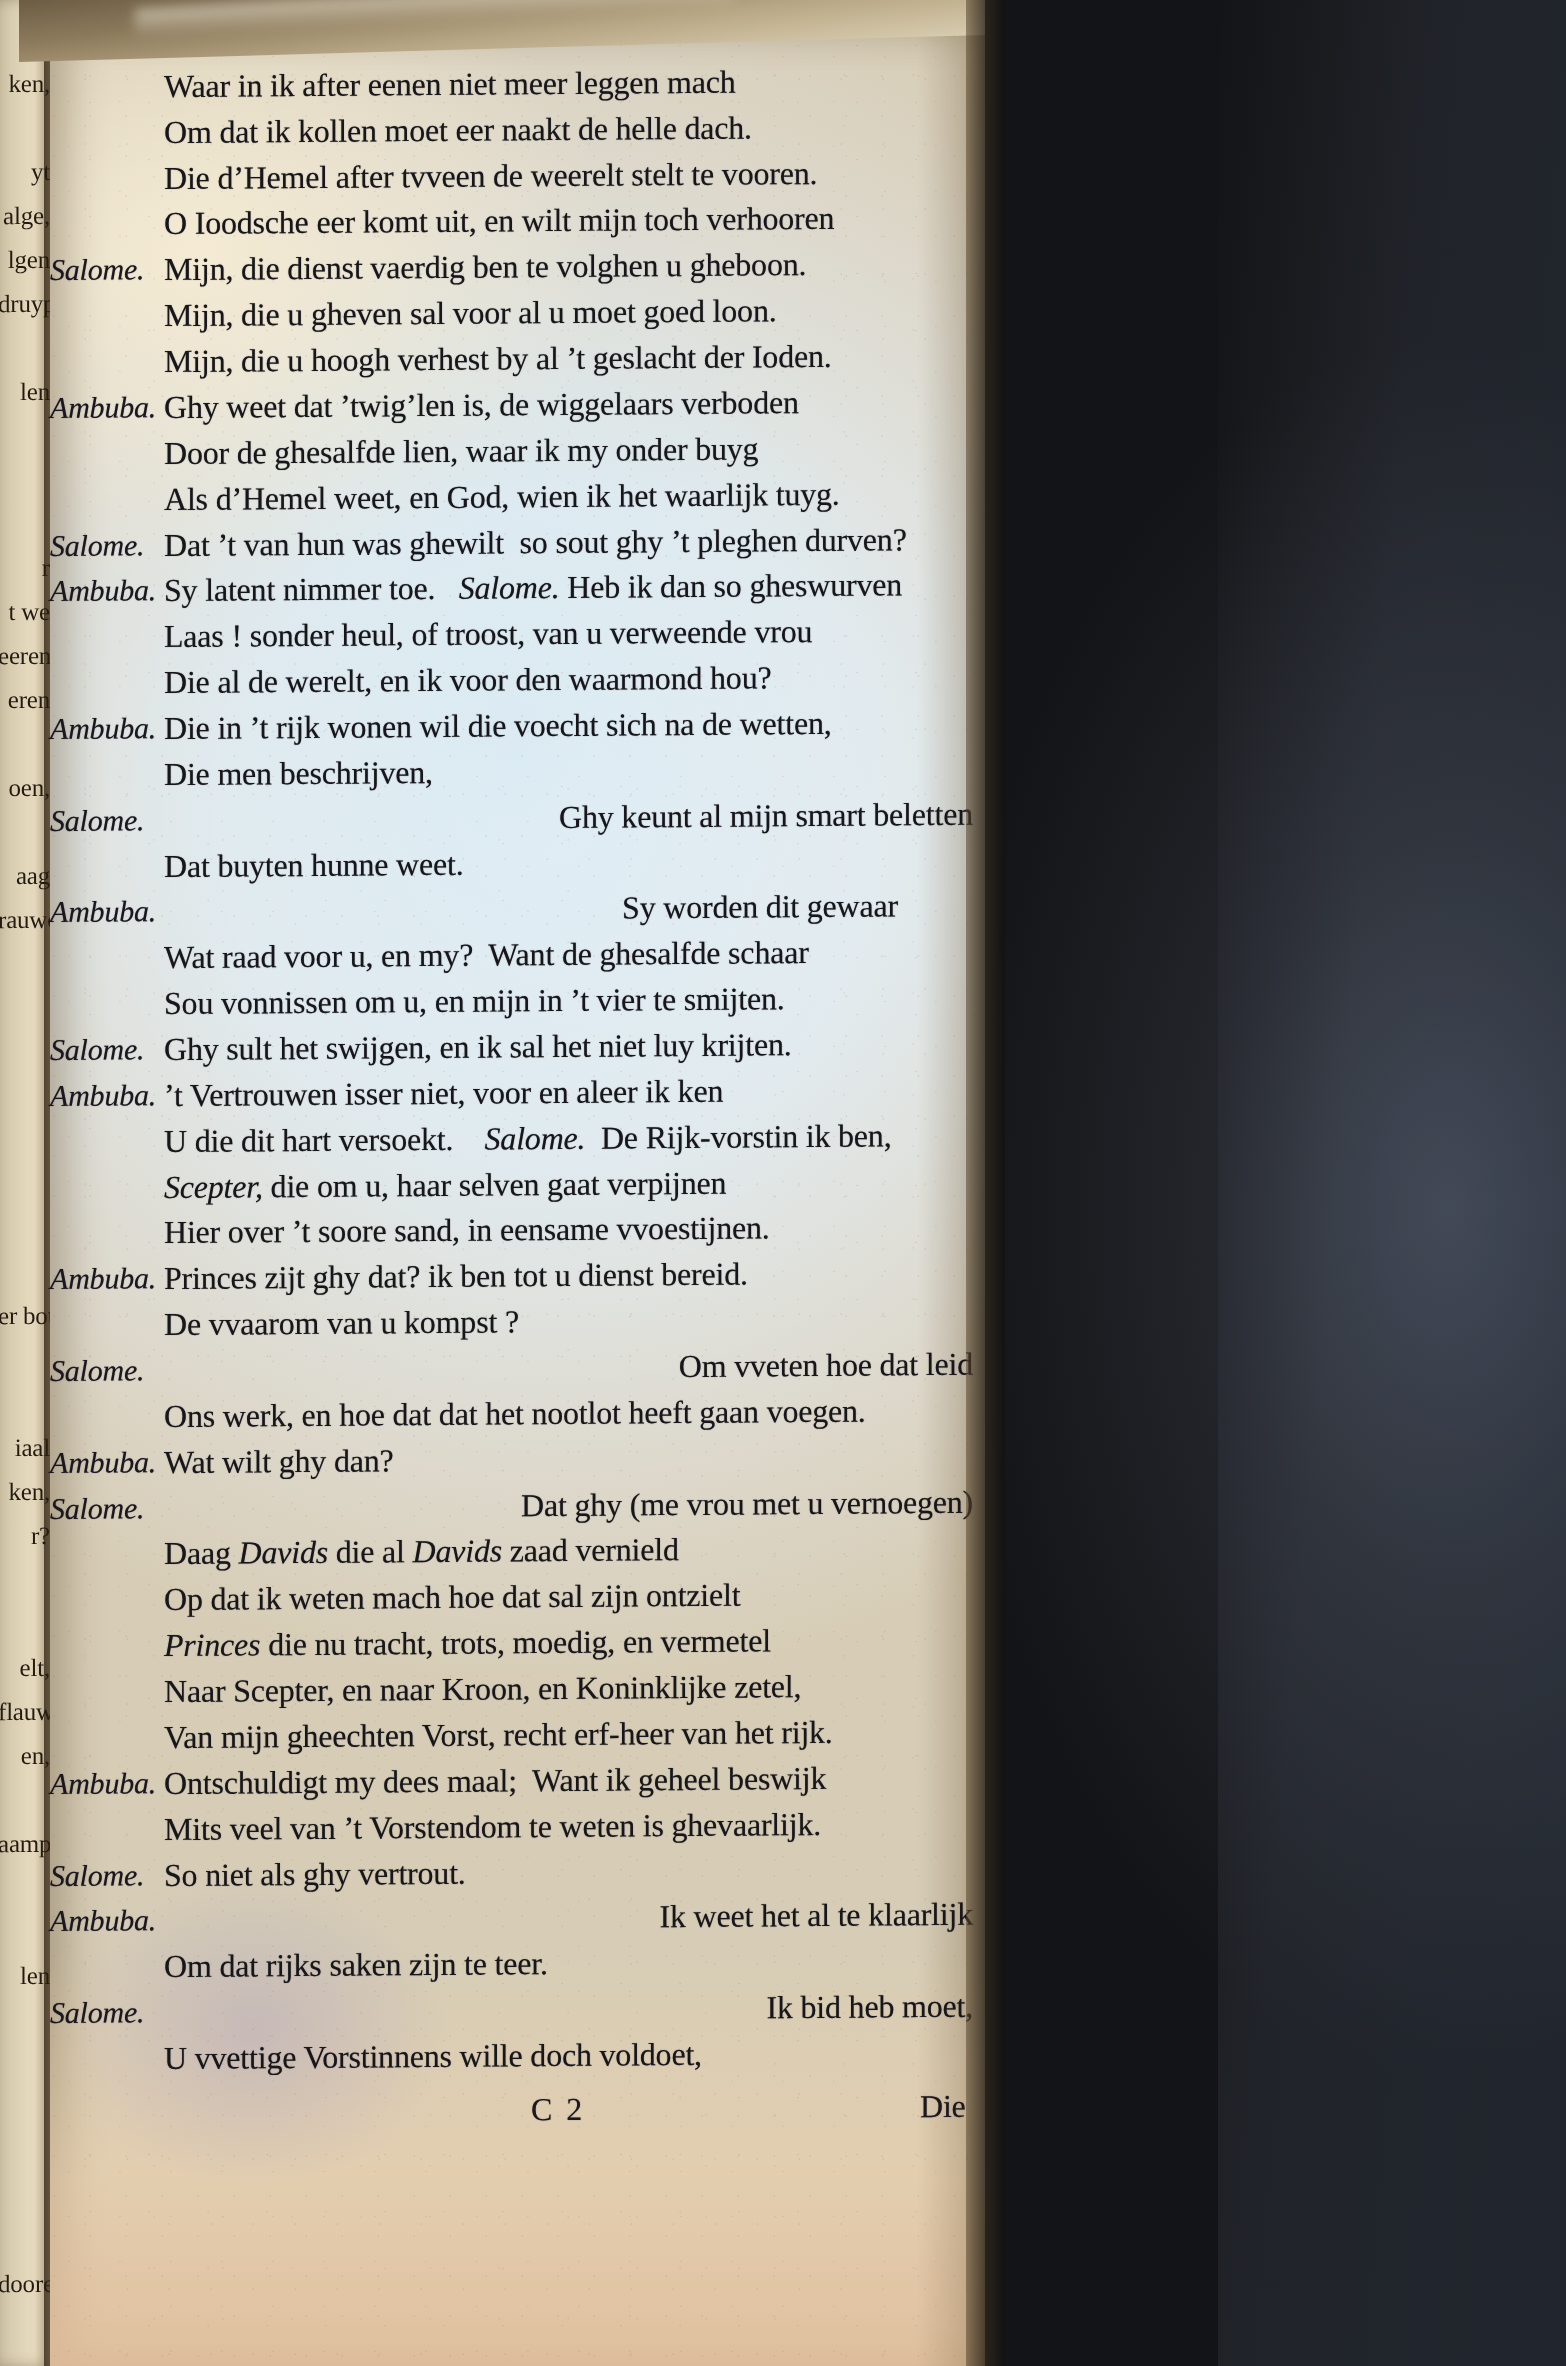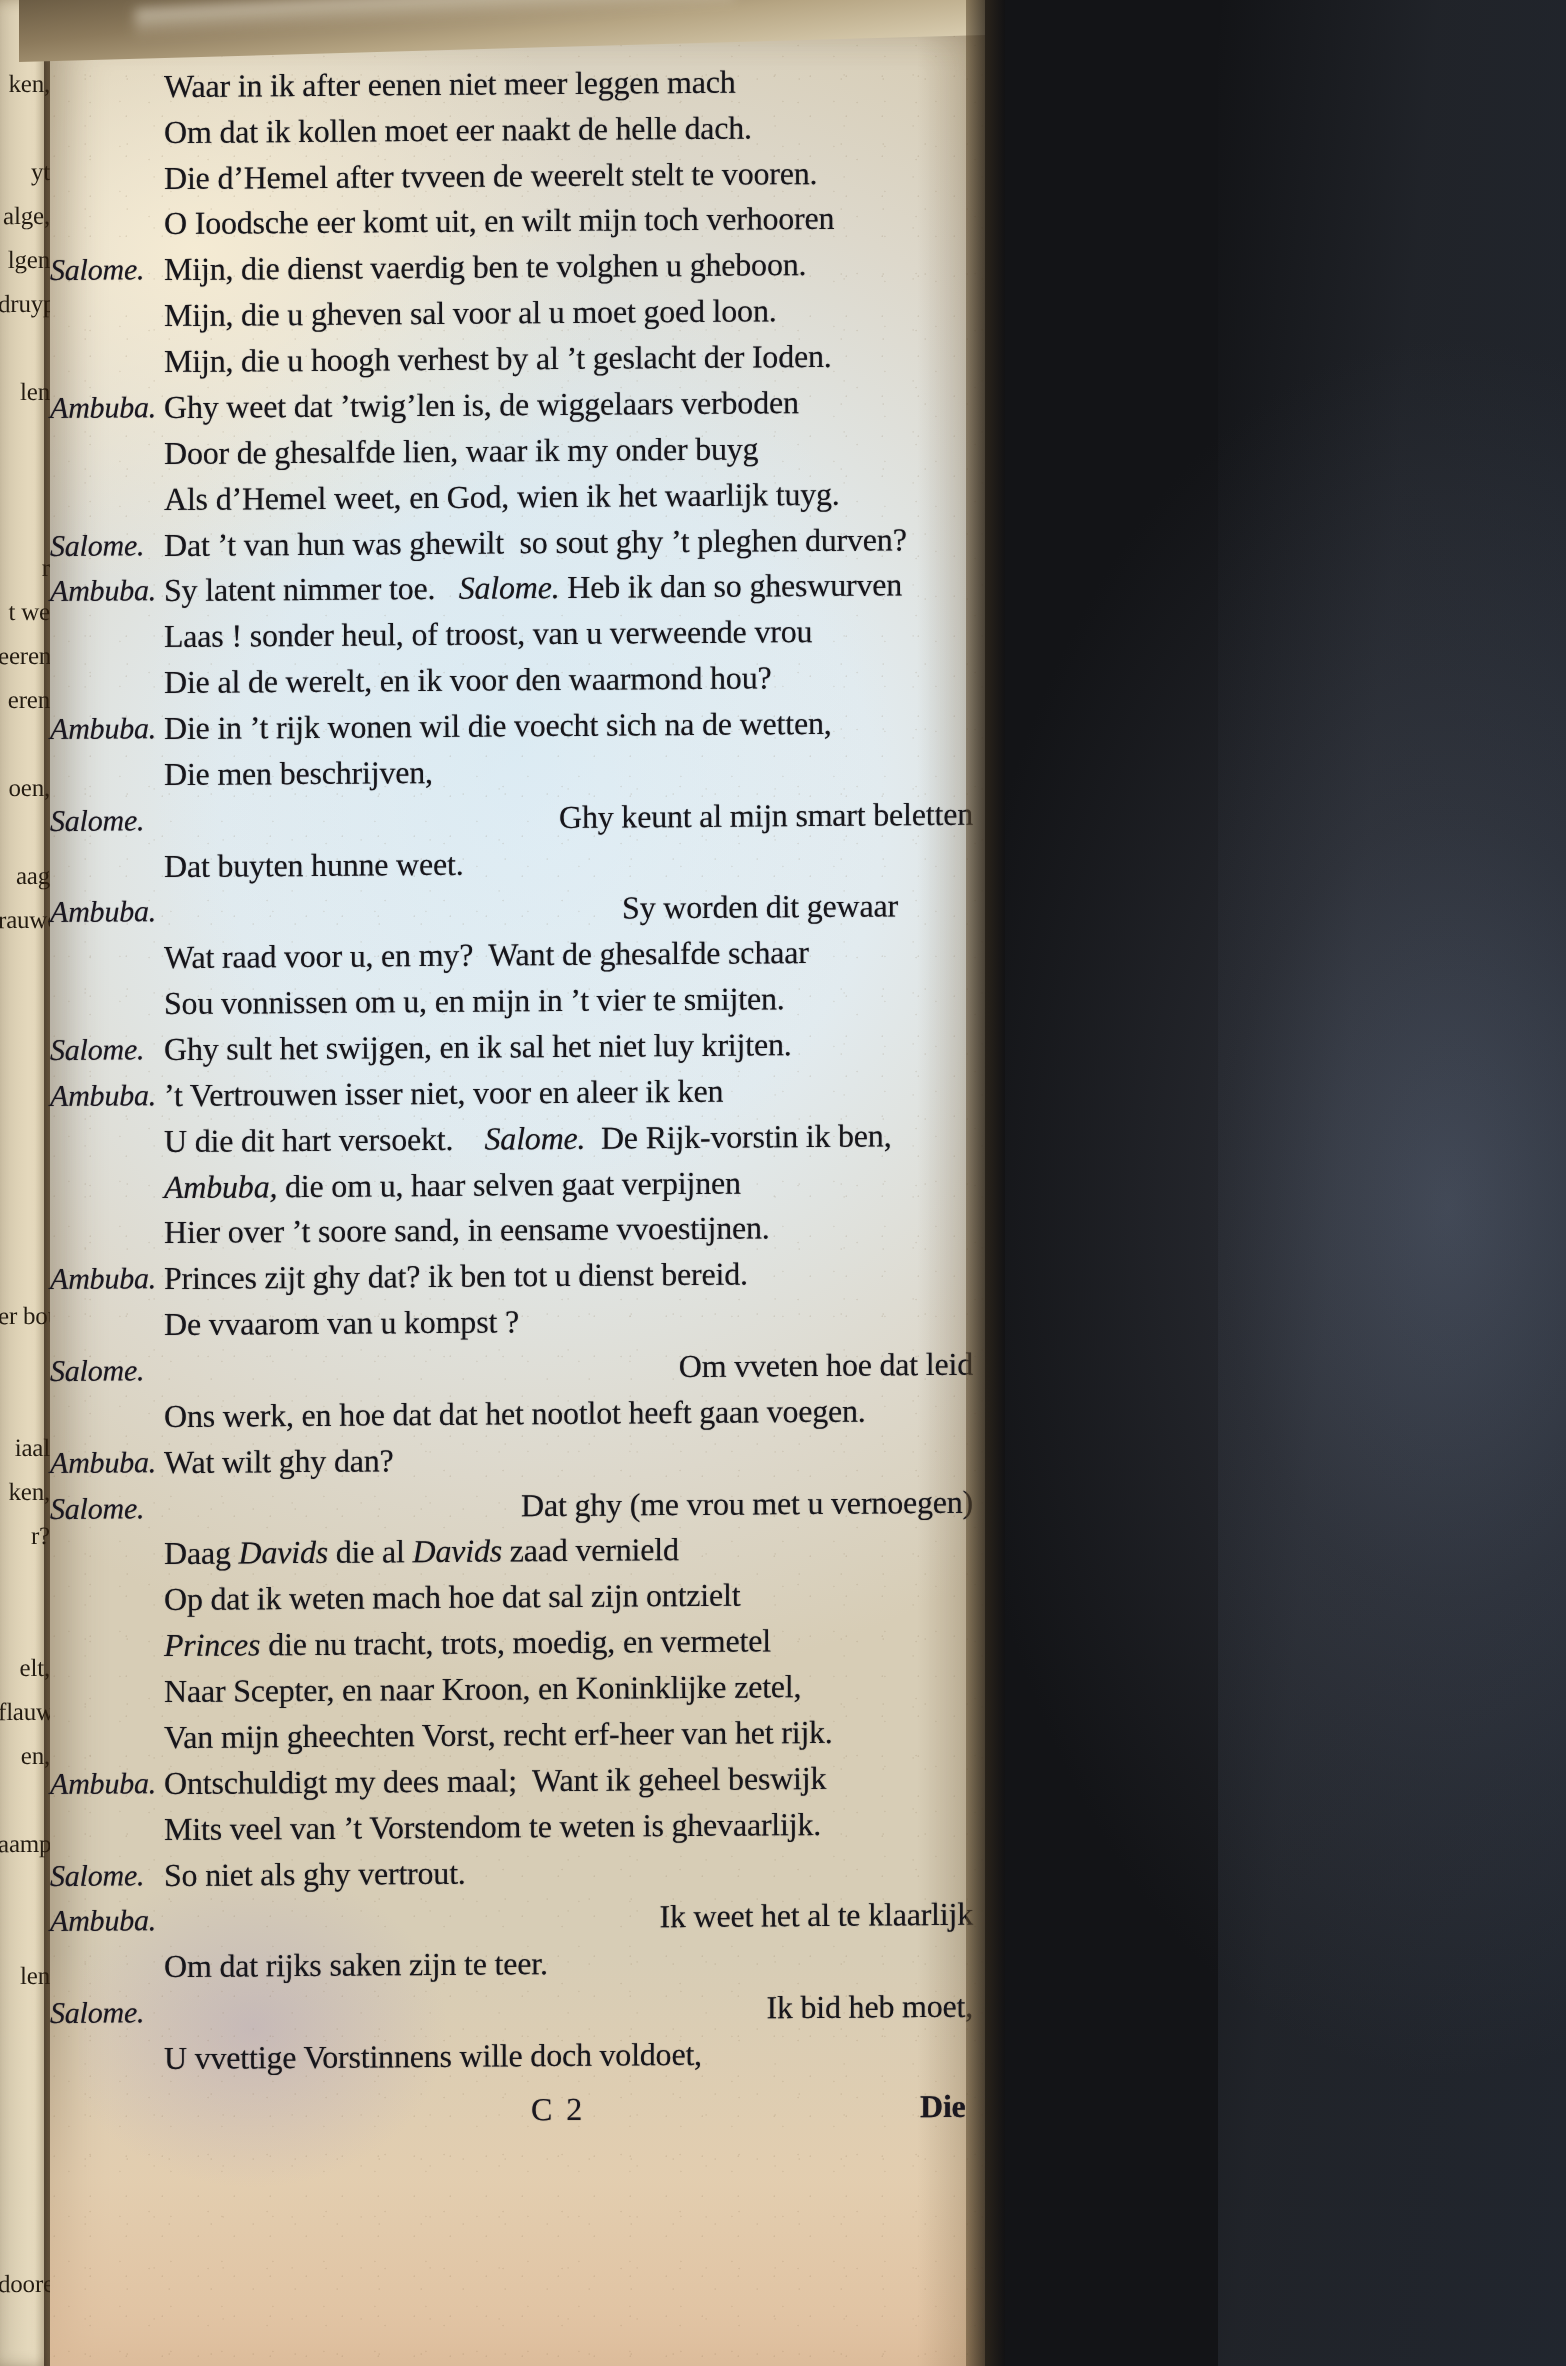--- a/index.html
+++ b/index.html
@@ -198,21 +198,20 @@
     color: #1b1820;
   }
   .sig {
     position: absolute;
     left: 367px;
     letter-spacing: 2.9px;
   }
   .catch {
     position: absolute;
     right: 17.4px;
-    font-weight: bold;
   }
 
   
   .page-curl {
     position: absolute;
     left: 966px; top: 0;
     width: 39px; height: 2366px;
     background: linear-gradient(90deg, rgba(90,72,45,0.55) 0%, rgba(40,34,26,0.85) 60%, rgba(18,18,20,1) 100%);
     pointer-events: none;
   }
@@ -315,21 +314,21 @@
       <div class="line" style="top: 673px;"><span class="speaker">Ambuba.</span><span class="verse">Die in ’t rijk wonen wil die voecht sich na de wetten,</span></div>
       <div class="line" style="top: 719px;"><span class="verse">Die men beschrijven,</span></div>
       <div class="line" style="top: 765px;"><span class="speaker">Salome.</span><span class="verse right">Ghy keunt al mijn smart beletten</span></div>
       <div class="line" style="top: 811px;"><span class="verse">Dat buyten hunne weet.</span></div>
       <div class="line" style="top: 856px;"><span class="speaker">Ambuba.</span><span class="verse center-right">Sy worden dit gewaar</span></div>
       <div class="line" style="top: 902px;"><span class="verse">Wat raad voor u, en my?  Want de ghesalfde schaar</span></div>
       <div class="line" style="top: 948px;"><span class="verse">Sou vonnissen om u, en mijn in ’t vier te smijten.</span></div>
       <div class="line" style="top: 994px;"><span class="speaker">Salome.</span><span class="verse">Ghy sult het swijgen, en ik sal het niet luy krijten.</span></div>
       <div class="line" style="top: 1040px;"><span class="speaker">Ambuba.</span><span class="verse">’t Vertrouwen isser niet, voor en aleer ik ken</span></div>
       <div class="line" style="top: 1086px;"><span class="verse">U die dit hart versoekt.    <i>Salome.</i>  De Rijk-vorstin ik ben,</span></div>
-      <div class="line" style="top: 1132px;"><span class="verse"><i>Ambuba,</i> die om u, haar selven gaat verpijnen</span></div>
+      <div class="line" style="top: 1132px;"><span class="verse"><i>Scepter,</i> die om u, haar selven gaat verpijnen</span></div>
       <div class="line" style="top: 1177px;"><span class="verse">Hier over ’t soore sand, in eensame vvoestijnen.</span></div>
       <div class="line" style="top: 1223px;"><span class="speaker">Ambuba.</span><span class="verse">Princes zijt ghy dat? ik ben tot u dienst bereid.</span></div>
       <div class="line" style="top: 1269px;"><span class="verse">De vvaarom van u kompst ?</span></div>
       <div class="line" style="top: 1315px;"><span class="speaker">Salome.</span><span class="verse right">Om vveten hoe dat leid</span></div>
       <div class="line" style="top: 1361px;"><span class="verse">Ons werk, en hoe dat dat het nootlot heeft gaan voegen.</span></div>
       <div class="line" style="top: 1407px;"><span class="speaker">Ambuba.</span><span class="verse">Wat wilt ghy dan?</span></div>
       <div class="line" style="top: 1453px;"><span class="speaker">Salome.</span><span class="verse right">Dat ghy (me vrou met u vernoegen)</span></div>
       <div class="line" style="top: 1498px;"><span class="verse">Daag <i>Davids</i> die al <i>Davids</i> zaad vernield</span></div>
       <div class="line" style="top: 1544px;"><span class="verse">Op dat ik weten mach hoe dat sal zijn ontzielt</span></div>
       <div class="line" style="top: 1590px;"><span class="verse"><i>Princes</i> die nu tracht, trots, moedig, en vermetel</span></div>

